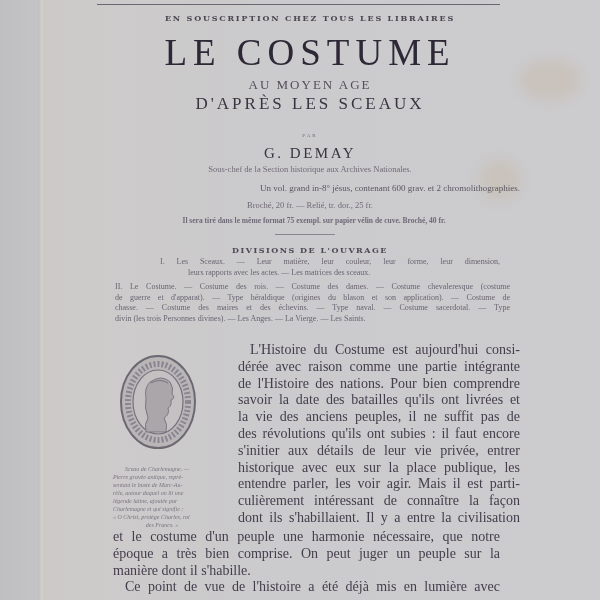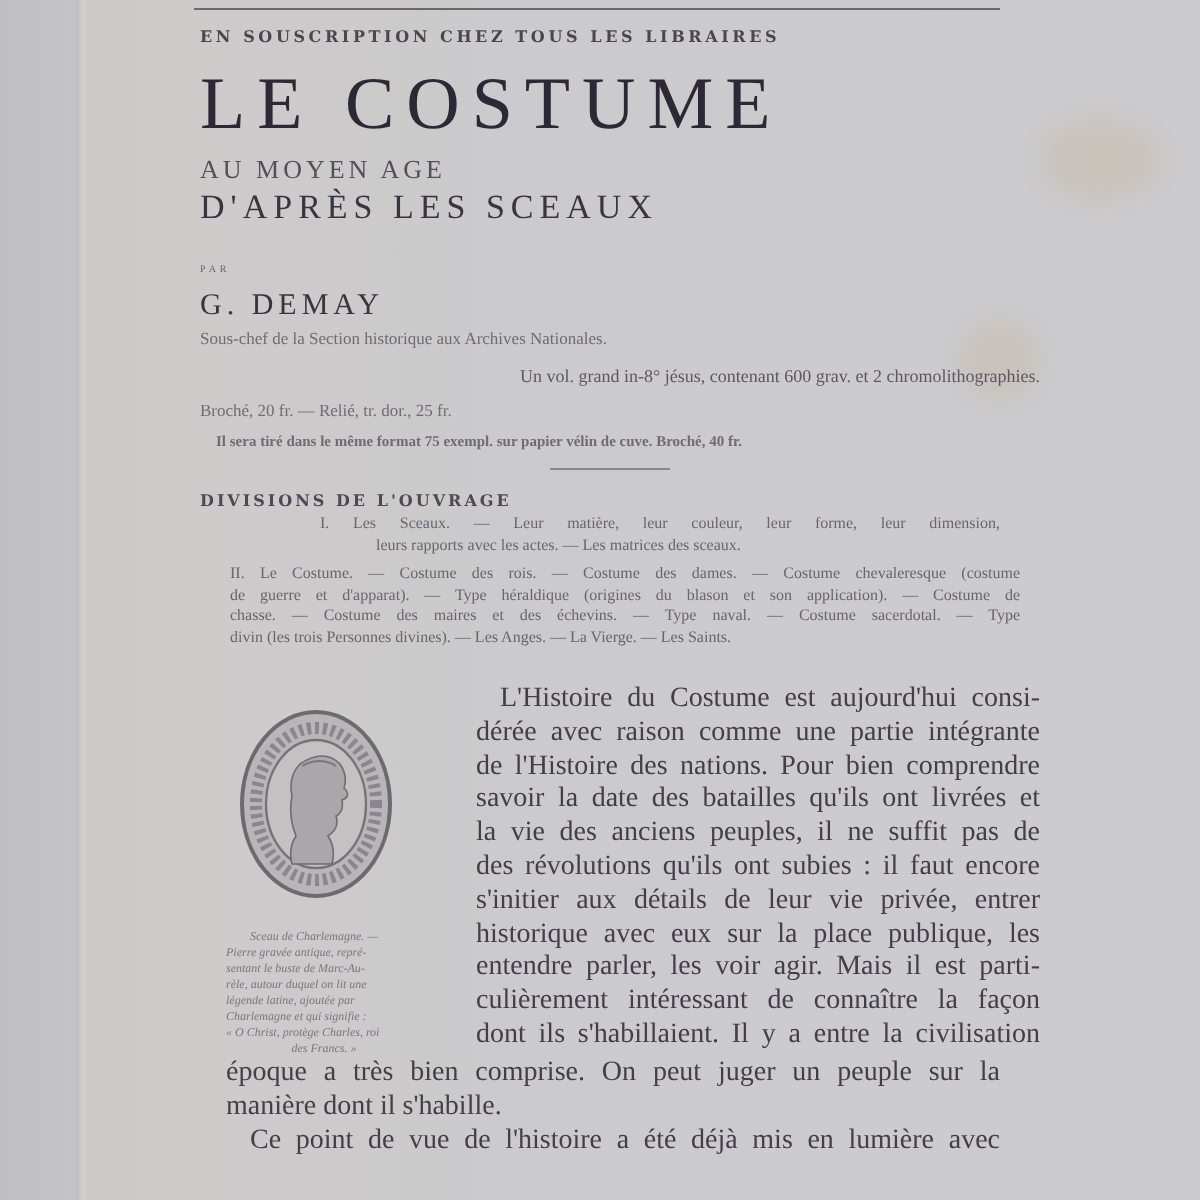--- a/index.html
+++ b/index.html
@@ -20,21 +20,21 @@
   }
   .fold {
     position: absolute; left: 38px; top: 0; width: 6px; height: 600px;
     background: linear-gradient(90deg, #bdbcbf 0%, #d3cfca 60%, #cdcbc9 100%);
   }
   .stain { position: absolute; border-radius: 50%; background: rgba(196,170,140,0.25); filter: blur(6px); }
   .top-rule {
     position: absolute; left: 97px; top: 4px; width: 403px; height: 1px;
     background: #6b6670;
   }
-  .center { position: absolute; left: 100px; width: 420px; }
+  .center { position: absolute; left: 100px; width: 420px; text-align: center; }
   .subscr {
     top: 13px; font-size: 8px; letter-spacing: 1.8px; font-weight: bold;
     color: #4a4550; font-family: "DejaVu Serif", serif;
   }
   .title {
     top: 33px; font-size: 37px; letter-spacing: 6px; color: #2e2836;
     font-family: "Liberation Serif", serif; line-height: 40px;
   }
   .sub1 { top: 77px; font-size: 13px; letter-spacing: 2px; color: #554e5a; }
   .sub2 { top: 94px; font-size: 17px; letter-spacing: 3px; color: #3a3442; }
@@ -133,16 +133,17 @@
   <span class="line">la vie des anciens peuples, il ne suffit pas de</span>
   <span class="line">des révolutions qu'ils ont subies : il faut encore</span>
   <span class="line">s'initier aux détails de leur vie privée, entrer</span>
   <span class="line">historique avec eux sur la place publique, les</span>
   <span class="line">entendre parler, les voir agir. Mais il est parti-</span>
   <span class="line">culièrement intéressant de connaître la façon</span>
   <span class="line">dont ils s'habillaient. Il y a entre la civilisation</span>
 </div>
 
 <div class="body-text body-full">
+  <span class="line">et le costume d'un peuple une harmonie nécessaire, que notre</span>
   <span class="line">époque a très bien comprise. On peut juger un peuple sur la</span>
   <span class="line last">manière dont il s'habille.</span>
   <span class="line" style="padding-left:12px;">Ce point de vue de l'histoire a été déjà mis en lumière avec</span>
 </div>
 
 </body></html>

